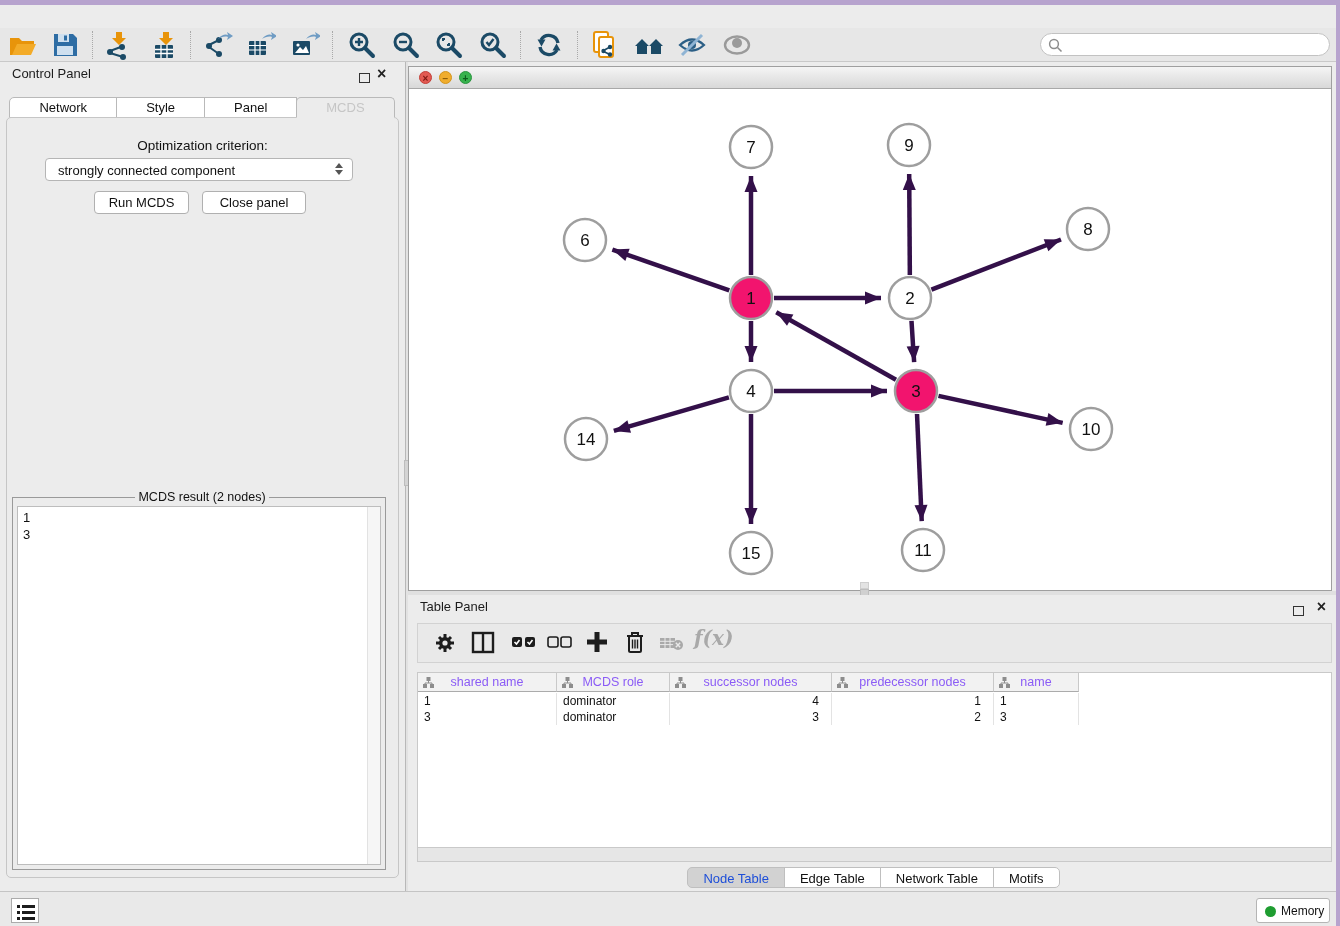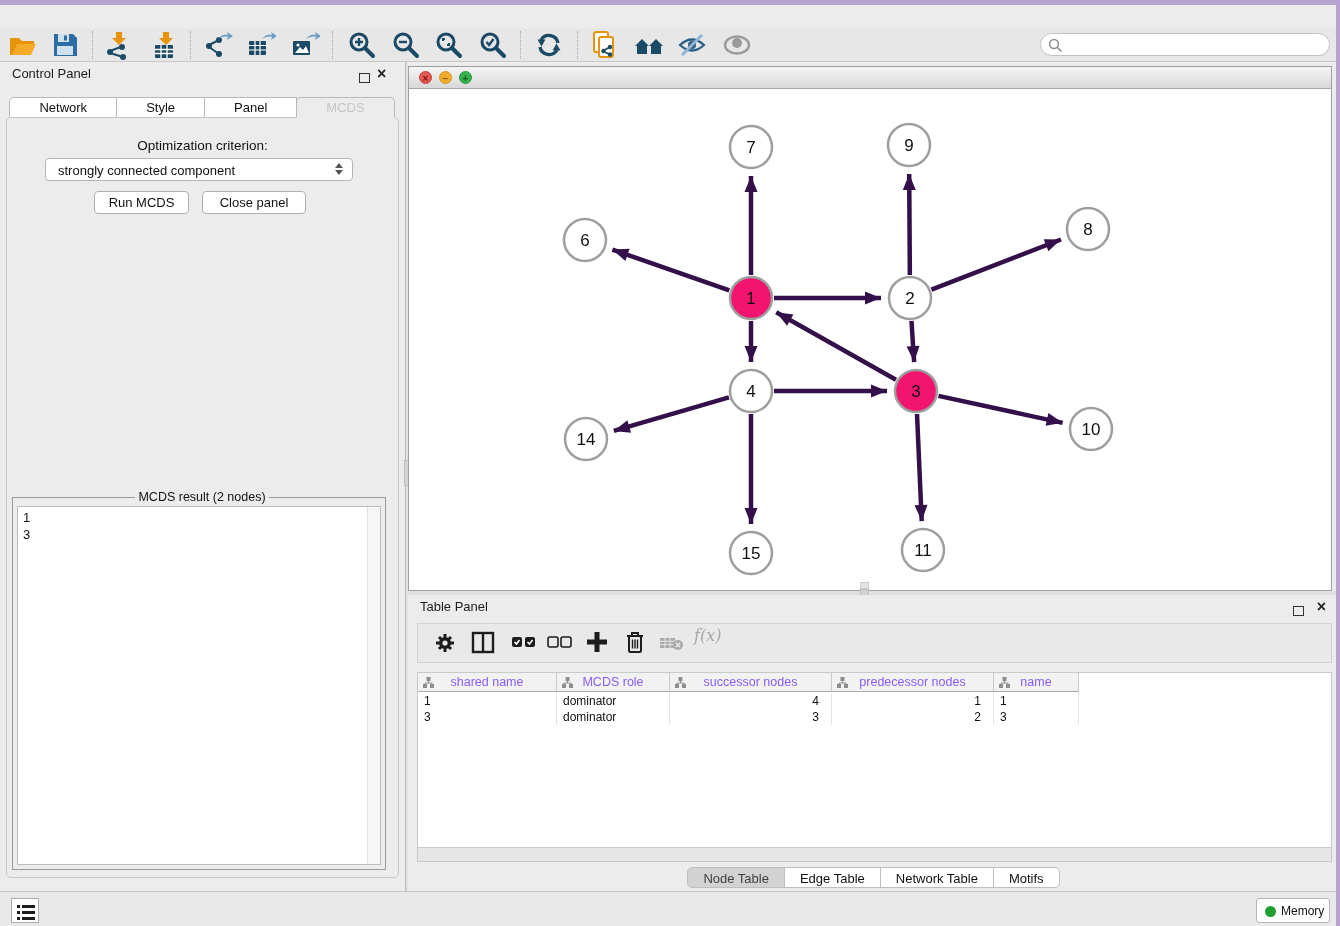--- a/index.html
+++ b/index.html
@@ -59,35 +59,35 @@
   .nw-titlebar { position:absolute; left:0; top:0; width:100%; height:22px; background:linear-gradient(#f5f5f5,#d8d8d8); border-bottom:1px solid #a8a8a8; }
   .nw-title { position:absolute; left:0; right:0; top:3px; text-align:center; font-size:13px; color:#111; }
   .nwtl { position:absolute; top:4px; width:13px; height:13px; border-radius:50%; font-size:10px; font-weight:bold; text-align:center; line-height:13px; }
   .nw-canvas { position:absolute; left:0; top:22px; width:922px; height:501px; background:#fff; }
   .canvas-thumb { position:absolute; left:451px; bottom:1px; width:9px; height:7px; background:#e3e3e3; border:1px solid #cfcfcf; }
 
   
   .table-panel { position:absolute; left:408px; top:595px; width:932px; height:296px; background:#ececec; }
   .tp-toolbar { position:absolute; left:9px; top:28px; right:8px; height:40px; background:#e9e9e9; border:1px solid #d2d2d2; }
   .tp-ic { position:absolute; top:5px; width:30px; height:30px; }
-  .fx { font-family:"DejaVu Serif", serif; font-style:italic; font-size:16px; color:#a9a9a9; }
+  .fx { font-family:"DejaVu Serif", serif; font-style:italic; font-size:20px; color:#a9a9a9;font-weight:bold; }
   .table-wrap { position:absolute; left:9px; top:77px; right:8px; height:190px; background:#fff; border:1px solid #c9c9c9; }
   .th-row { position:absolute; left:0; top:0; height:19px; display:flex; }
   .th-cell { position:relative; background:#f2f2f2; border-right:1px solid #c9c9c9; border-bottom:1px solid #ababab; font-size:12.5px; color:#8b5cf6; text-align:center; padding-top:2px; }
   .th-cell svg { position:absolute; left:5px; top:4px; }
   .tr-row { position:absolute; left:0; height:16px; display:flex; }
   .td-cell { position:relative; border-right:1px solid #e3e3e3; font-size:12px; color:#111; padding-top:1px; }
   .td-left { padding-left:6px; text-align:left; }
   .td-right { padding-right:12px; text-align:right; }
   .tw-scroll { position:absolute; left:0; bottom:0; width:100%; height:14px; background:#e6e6e6; border-top:1px solid #c9c9c9; }
   .bottom-tabs { position:absolute; left:0; width:100%; top:272px; display:flex; justify-content:center; }
   .b-tab { background:#fff; border:1px solid #bfbfbf; margin-left:-1px; padding:3px 15px 0; font-size:13px; color:#111; height:21px; }
   .b-tab:first-child { border-radius:5px 0 0 5px; }
   .b-tab:last-child { border-radius:0 5px 5px 0; }
-  .b-tab.active { background:#d2d2d2; color:#404040; }
+  .b-tab.active { background:#d2d2d2; color:#1d4ed8; }
 
   
   .status-bar { position:absolute; left:0; top:891px; width:1340px; height:35px; background:#e9e9e9; border-top:1px solid #c4c4c4; }
   .sb-left-btn { position:absolute; left:11px; top:6px; width:28px; height:25px; background:#fff; border:1px solid #ababab; }
   .memory-btn { position:absolute; right:10px; top:6px; width:74px; height:25px; background:#fff; border:1px solid #b5b5b5; border-radius:3px; font-size:12px; color:#111; }
   .memory-btn .dot { position:absolute; left:8px; top:7px; width:11px; height:11px; border-radius:50%; background:#1f9d31; }
   .memory-btn .ml { position:absolute; left:24px; top:5px; }
 </style>
 </head>
 <body>

